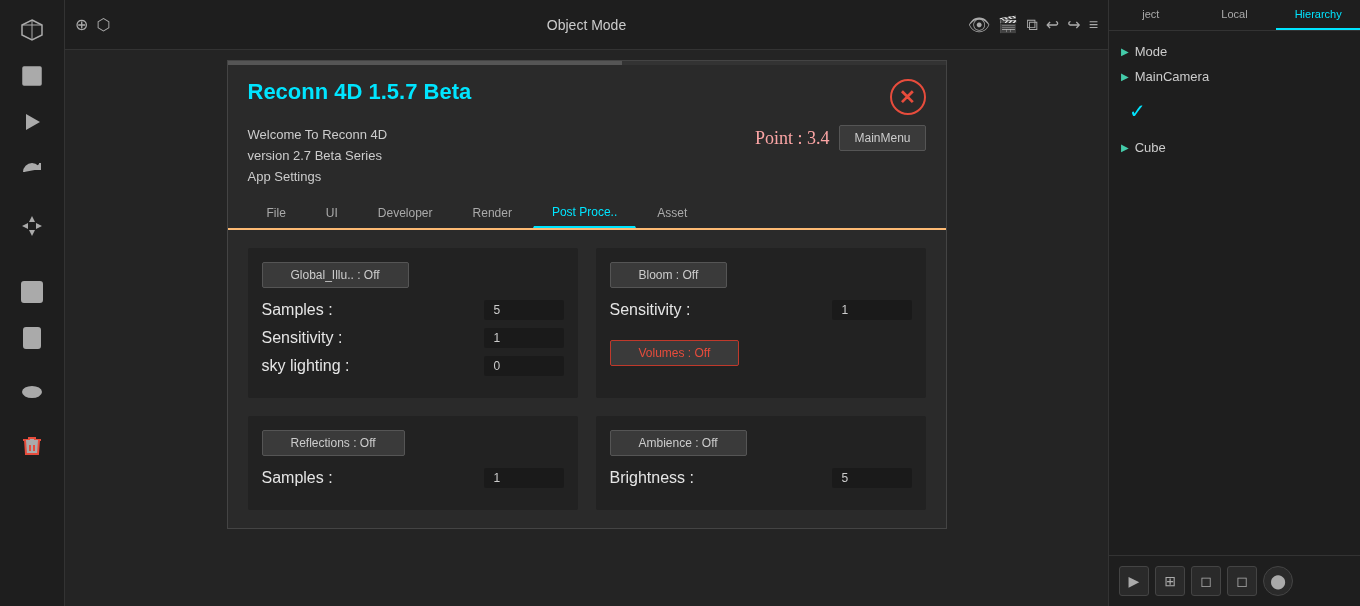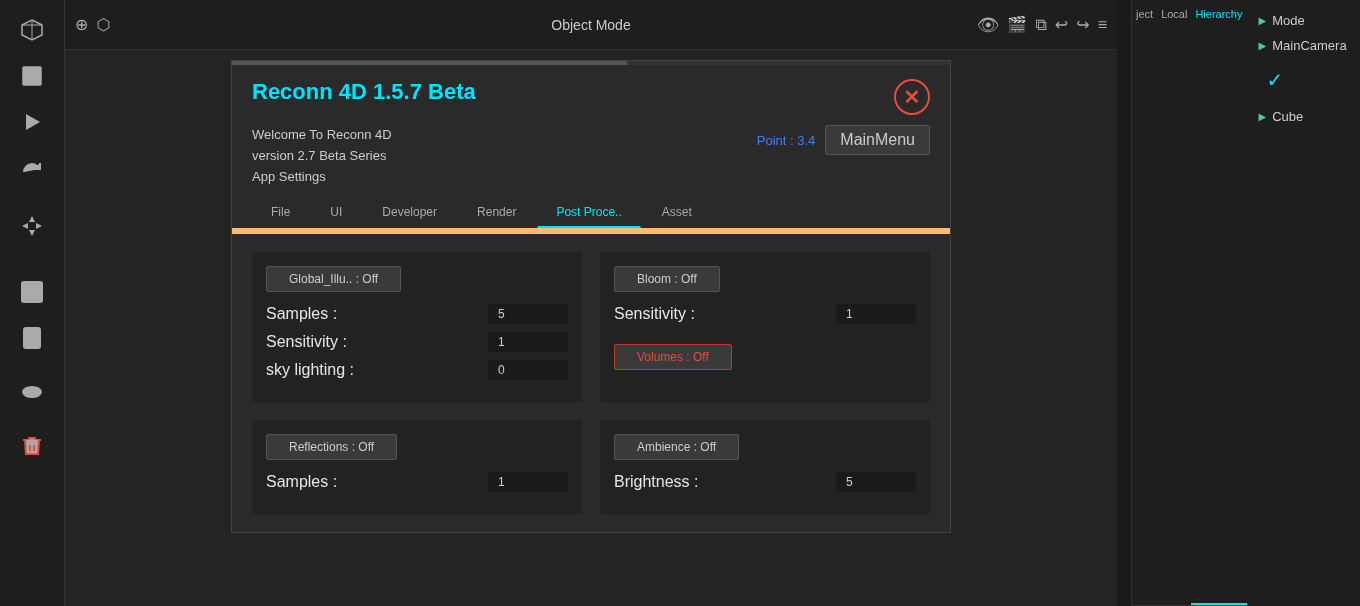--- a/index.html
+++ b/index.html
@@ -149,39 +149,41 @@
       color: #ccc;
       font-size: 13px;
       line-height: 1.6;
     }
     .dialog-info-right {
       display: flex;
       align-items: center;
       gap: 10px;
     }
     .point-label {
-      color: #3b82f6;
-      font-size: 13px;
+      color: #fca5a5;
+      font-size: 18px;
+      font-family: Liberation Serif, serif;
     }
     .main-menu-btn {
       background: #3a3a3a;
       border: 1px solid #555;
       color: #ccc;
       padding: 5px 14px;
-      font-size: 16px;
+      font-size: 12px;
       cursor: pointer;
       border-radius: 2px;
     }
 
     
     .dialog-tabs {
       display: flex;
-      border-bottom: 6px solid #fdba74;
+      border-bottom: 2px solid #fdba74;
       padding: 0 20px;
       gap: 2px;
+      align-items: center;
     }
     .tab {
       padding: 7px 18px;
       font-size: 12px;
       color: #aaa;
       border: 1px solid transparent;
       cursor: pointer;
       background: transparent;
     }
     .tab.active {
@@ -200,21 +202,21 @@
     .panel {
       background: #222;
       padding: 14px;
       border-radius: 2px;
     }
 
     .panel-toggle-btn {
       background: #3a3a3a;
       border: 1px solid #555;
       color: #ccc;
-      padding: 5px 22px;
+      padding: 5px 28px;
       font-size: 12px;
       cursor: pointer;
       margin-bottom: 12px;
       border-radius: 2px;
       display: inline-block;
     }
 
     .panel-toggle-btn.red {
       color: #e74c3c;
       border-color: #c0392b;
@@ -235,26 +237,25 @@
       color: #ccc;
       font-size: 12px;
       padding: 3px 10px;
       min-width: 80px;
       text-align: left;
       border-radius: 2px;
     }
 
     
     .right-panel {
-      width: 229px;
+      width: 252px;
       background: #1e1e1e;
       border-left: 1px solid #333;
       display: flex;
-      flex-direction: row;
-      margin-left: 14px;
+      flex-direction: column;
     }
     .right-panel-tabs {
       display: flex;
       border-bottom: 1px solid #333;
     }
     .right-tab {
       flex: 1;
       padding: 8px 4px;
       font-size: 11px;
       color: #aaa;

